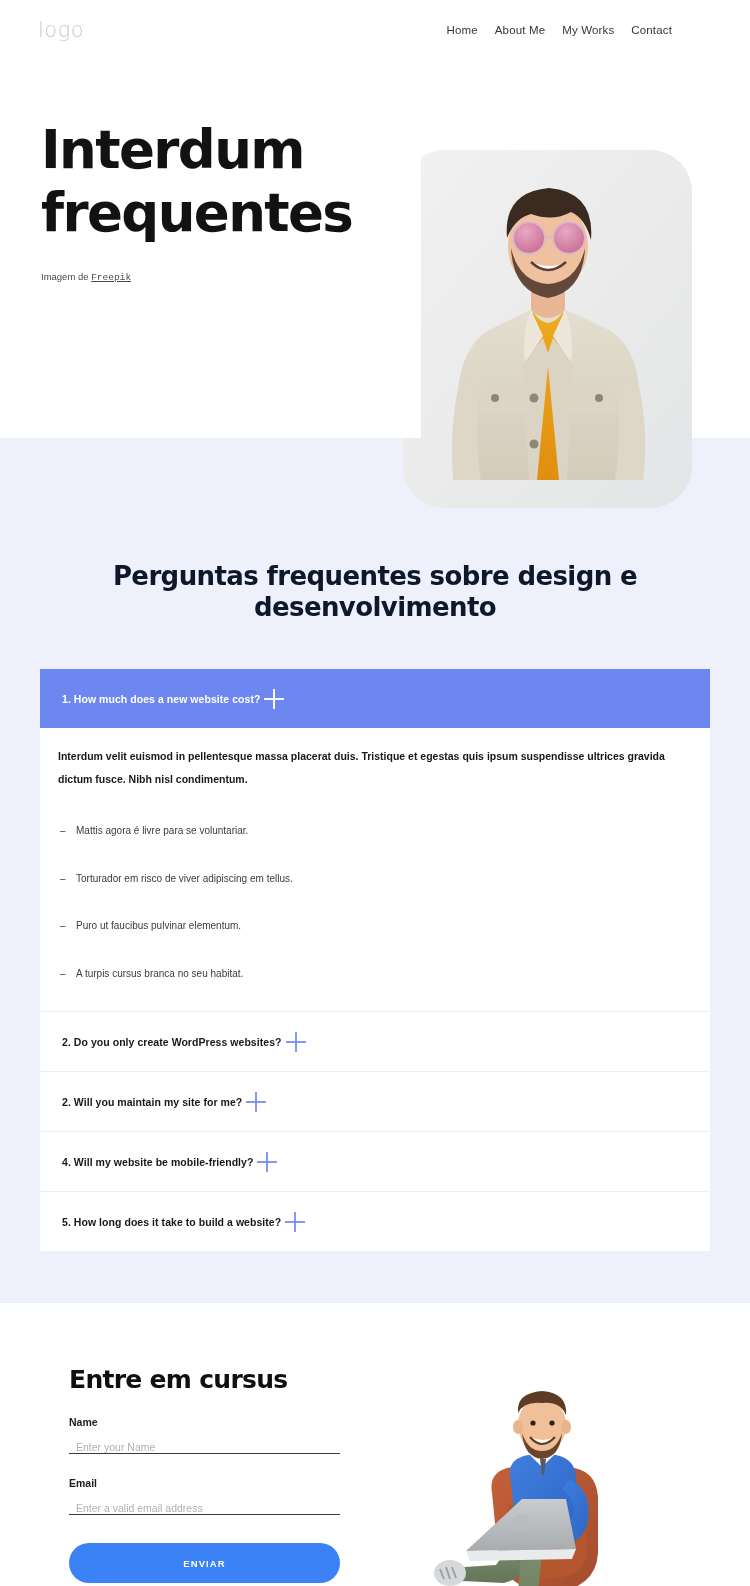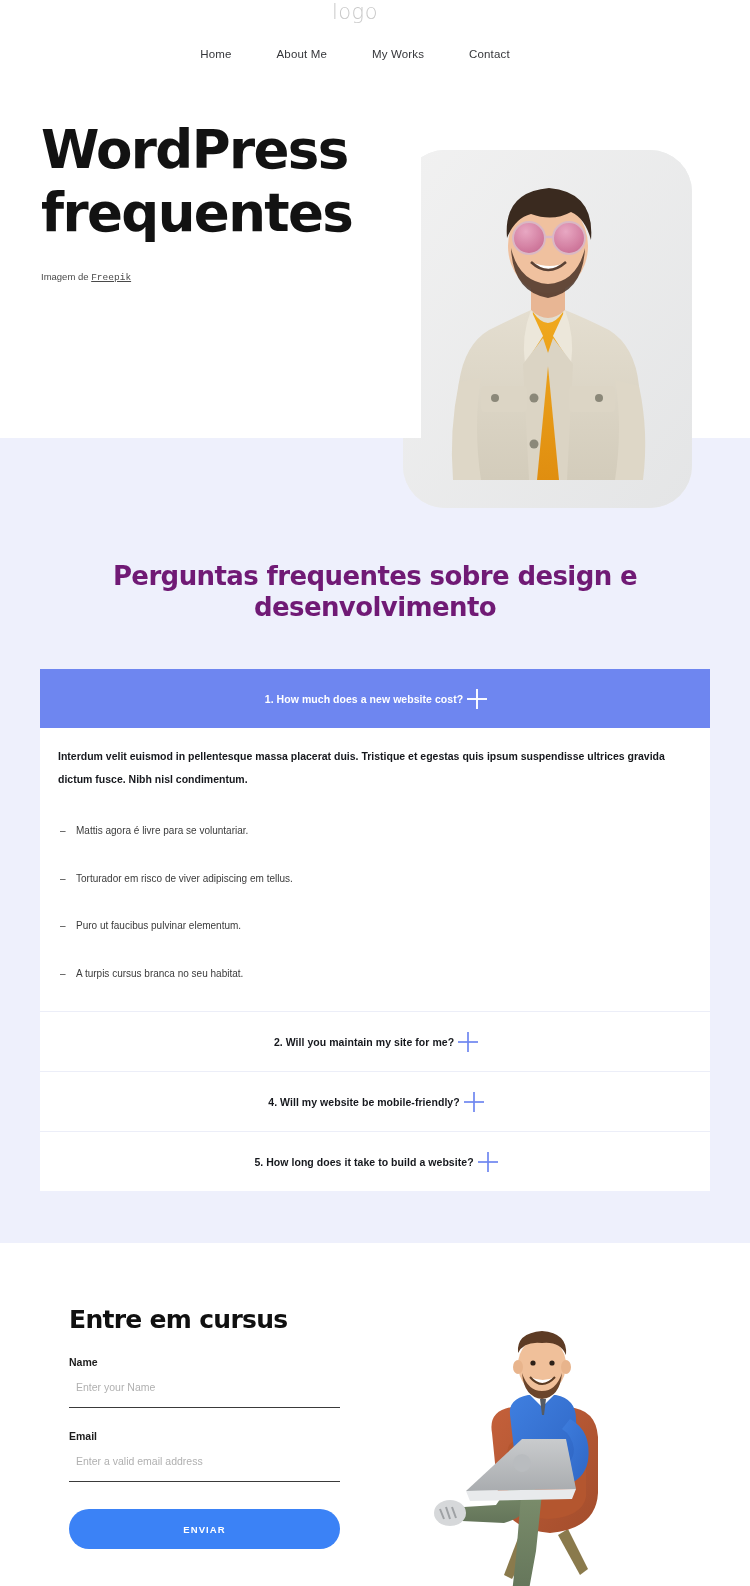--- a/index.html
+++ b/index.html
@@ -15,30 +15,29 @@
   .page { width: 750px; position: relative; overflow: hidden; }
 
   
   .site-header {
     height: 60px;
     display: flex;
     align-items: center;
     justify-content: space-between;
     padding: 0 78px 0 38px;
     background: #ffffff;
-    flex-direction: column;
   }
   .logo {
     font-family: "DejaVu Sans", sans-serif;
     font-size: 21px;
     font-weight: 300;
     color: #c9c9c9;
     letter-spacing: .5px;
   }
-  .main-nav { display: flex; gap: 45px; align-items: flex-end; }
+  .main-nav { display: flex; gap: 17px; align-items: flex-end; }
   .nav-link {
     font-size: 11.5px;
     color: #35363a;
     text-decoration: none;
     letter-spacing: .15px;
     white-space: nowrap;
   }
 
   
   .hero {
@@ -112,36 +111,36 @@
     background: #eef0fc;
     padding: 99px 0 52px 0;
   }
   .faq-heading {
     font-family: "DejaVu Sans", sans-serif;
     font-size: 26px;
     line-height: 31px;
     font-weight: 700;
     letter-spacing: -.6px;
     text-align: center;
-    color: #701a75;
+    color: #0f172a;
     max-width: 530px;
     margin: 0 auto;
   }
   .faq-list {
     margin: 46px 40px 0 40px;
     background: #ffffff;
   }
   .faq-item { border-bottom: 1px solid #eceef8; }
   .faq-item:last-child { border-bottom: none; }
 
   .faq-q {
     display: flex;
     align-items: center;
-    justify-content: center;
-    padding: 0 28px 0 34px;
+    justify-content: flex-start;
+    padding: 0 28px 0 22px;
     height: 59px;
     cursor: pointer;
     background: #ffffff;
   }
   .faq-item.open .faq-q { background: #6e86f0; }
   .faq-q-text {
     font-size: 10.5px;
     font-weight: 700;
     color: #16181d;
     letter-spacing: .05px;
@@ -208,21 +207,21 @@
     margin-bottom: 9px;
   }
   .field input {
     width: 271px;
     border: none;
     border-bottom: 1.4px solid #3a3a3a;
     background: transparent;
     font-family: "Liberation Sans", sans-serif;
     font-size: 10.5px;
     color: #2c2c2c;
-    padding: 4px 0 14px 7px;
+    padding: 4px 0 0 7px;
     outline: none;
   }
   .field input::placeholder { color: #b0b0b0; }
 
   .submit-btn {
     margin-top: 27px;
     width: 271px;
     height: 40px;
     border: none;
     border-radius: 22px;
@@ -317,21 +316,21 @@
 
         <path d="M56 232 Q46 280 50 330 L78 330 Q70 276 78 228 Z" fill="#ded7c7"></path>
         <path d="M236 236 Q246 282 240 330 L212 330 Q220 276 212 230 Z" fill="#ded7c7"></path>
       </svg>
     </div>
 
     <div class="hero-white-panel"></div>
 
     <div class="hero-copy">
       <h1 class="hero-title">
-        <span>WordPress</span><br>
+        <span>Interdum</span><br>
         <span>frequentes</span>
       </h1>
       <p class="credit">
         <span>Imagem de </span><a href="#">Freepik</a>
       </p>
     </div>
   </section>
 
   <section class="faq-section">
     <h2 class="faq-heading">Perguntas frequentes sobre design e desenvolvimento</h2>
@@ -350,20 +349,29 @@
           <p class="faq-a-lead">Interdum velit euismod in pellentesque massa placerat duis. Tristique et egestas quis ipsum suspendisse ultrices gravida dictum fusce. Nibh nisl condimentum.</p>
           <ul class="faq-a-list">
             <li>Mattis agora é livre para se voluntariar.</li>
             <li>Torturador em risco de viver adipiscing em tellus.</li>
             <li>Puro ut faucibus pulvinar elementum.</li>
             <li>A turpis cursus branca no seu habitat.</li>
           </ul>
         </div>
       </div>
 
+      <div class="faq-item">
+        <div class="faq-q">
+          <span class="faq-q-text">2. Do you only create WordPress websites?</span>
+          <svg class="plus-icon" viewBox="0 0 28 28">
+            <line x1="14" y1="4" x2="14" y2="24"></line>
+            <line x1="4" y1="14" x2="24" y2="14"></line>
+          </svg>
+        </div>
+      </div>
 
       <div class="faq-item">
         <div class="faq-q">
           <span class="faq-q-text">2. Will you maintain my site for me?</span>
           <svg class="plus-icon" viewBox="0 0 28 28">
             <line x1="14" y1="4" x2="14" y2="24"></line>
             <line x1="4" y1="14" x2="24" y2="14"></line>
           </svg>
         </div>
       </div>

